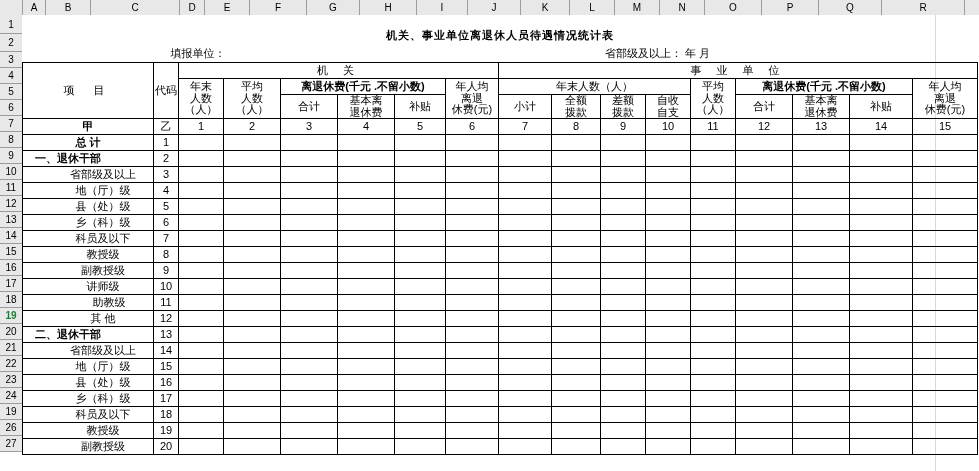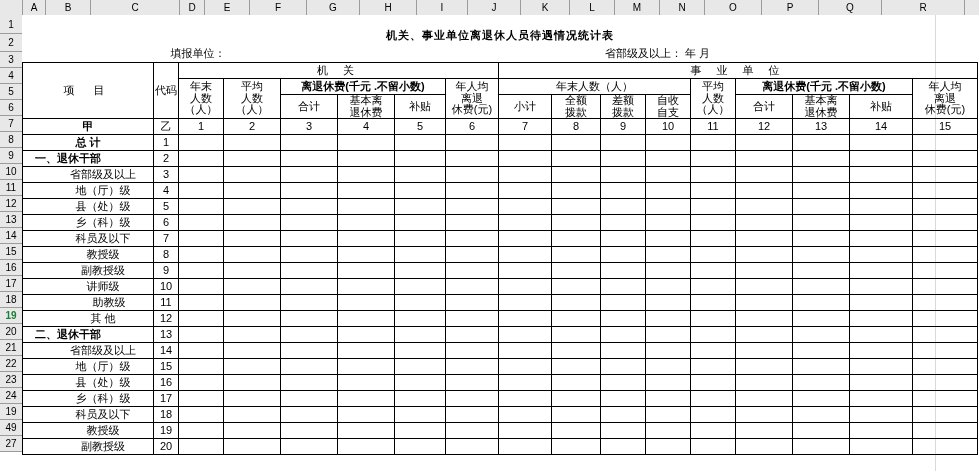--- a/index.html
+++ b/index.html
@@ -108,21 +108,21 @@
     <div class="rh" style="height:15px">16</div>
     <div class="rh" style="height:15px">17</div>
     <div class="rh" style="height:15px">18</div>
     <div class="rh sel" style="height:15px">19</div>
     <div class="rh" style="height:15px">20</div>
     <div class="rh" style="height:15px">21</div>
     <div class="rh" style="height:15px">22</div>
     <div class="rh" style="height:15px">23</div>
     <div class="rh" style="height:15px">24</div>
     <div class="rh" style="height:15px">19</div>
-    <div class="rh" style="height:15px">49</div>
+    <div class="rh" style="height:15px">26</div>
     <div class="rh" style="height:15px">27</div>
   </div>
 
   <div class="sheetarea">
 
     <div class="vline" style="left:913px;"></div>
 
     <table class="report">
 
       <tbody>

